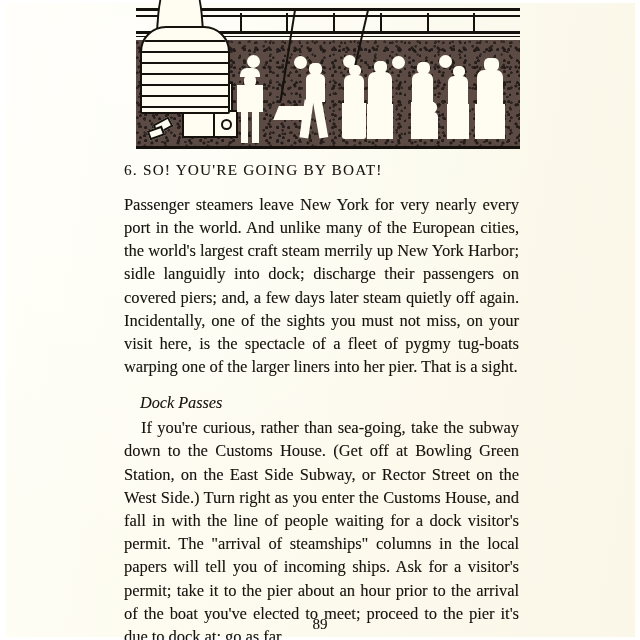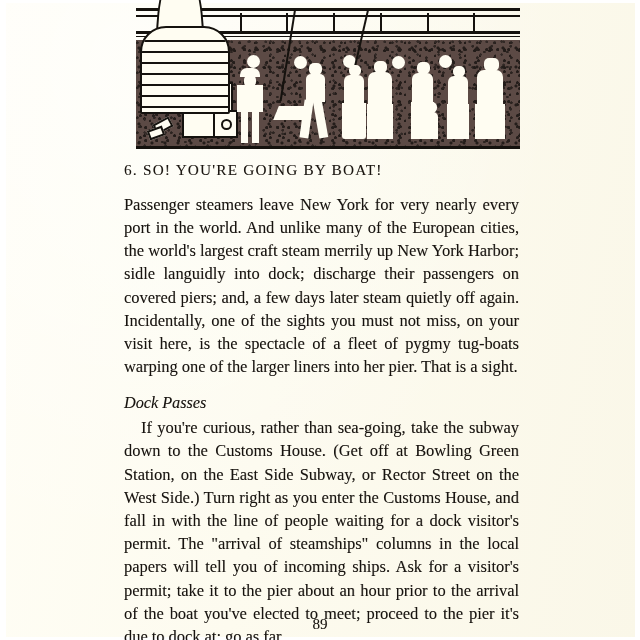--- a/index.html
+++ b/index.html
@@ -99,21 +99,21 @@
     text-align:justify;
     text-justify:inter-word;
     color:#17130f;
     -webkit-font-smoothing:antialiased;
   }
   p.body.indent{text-indent:17px;}
   h2.subhead{
     font-style:italic;
     font-size:16.2px;
     font-weight:400;
-    margin:17px 0 3px 0;
+    margin:17px 0 3px 16px;
     line-height:1.1;
     color:#17130f;
   }
   #folio{
     position:absolute;left:0;top:616px;width:640px;
     text-align:center;font-size:15px;color:#17130f;
   }
   .ink{
     
     text-shadow:0.35px 0.15px 0 rgba(23,19,15,0.30);

